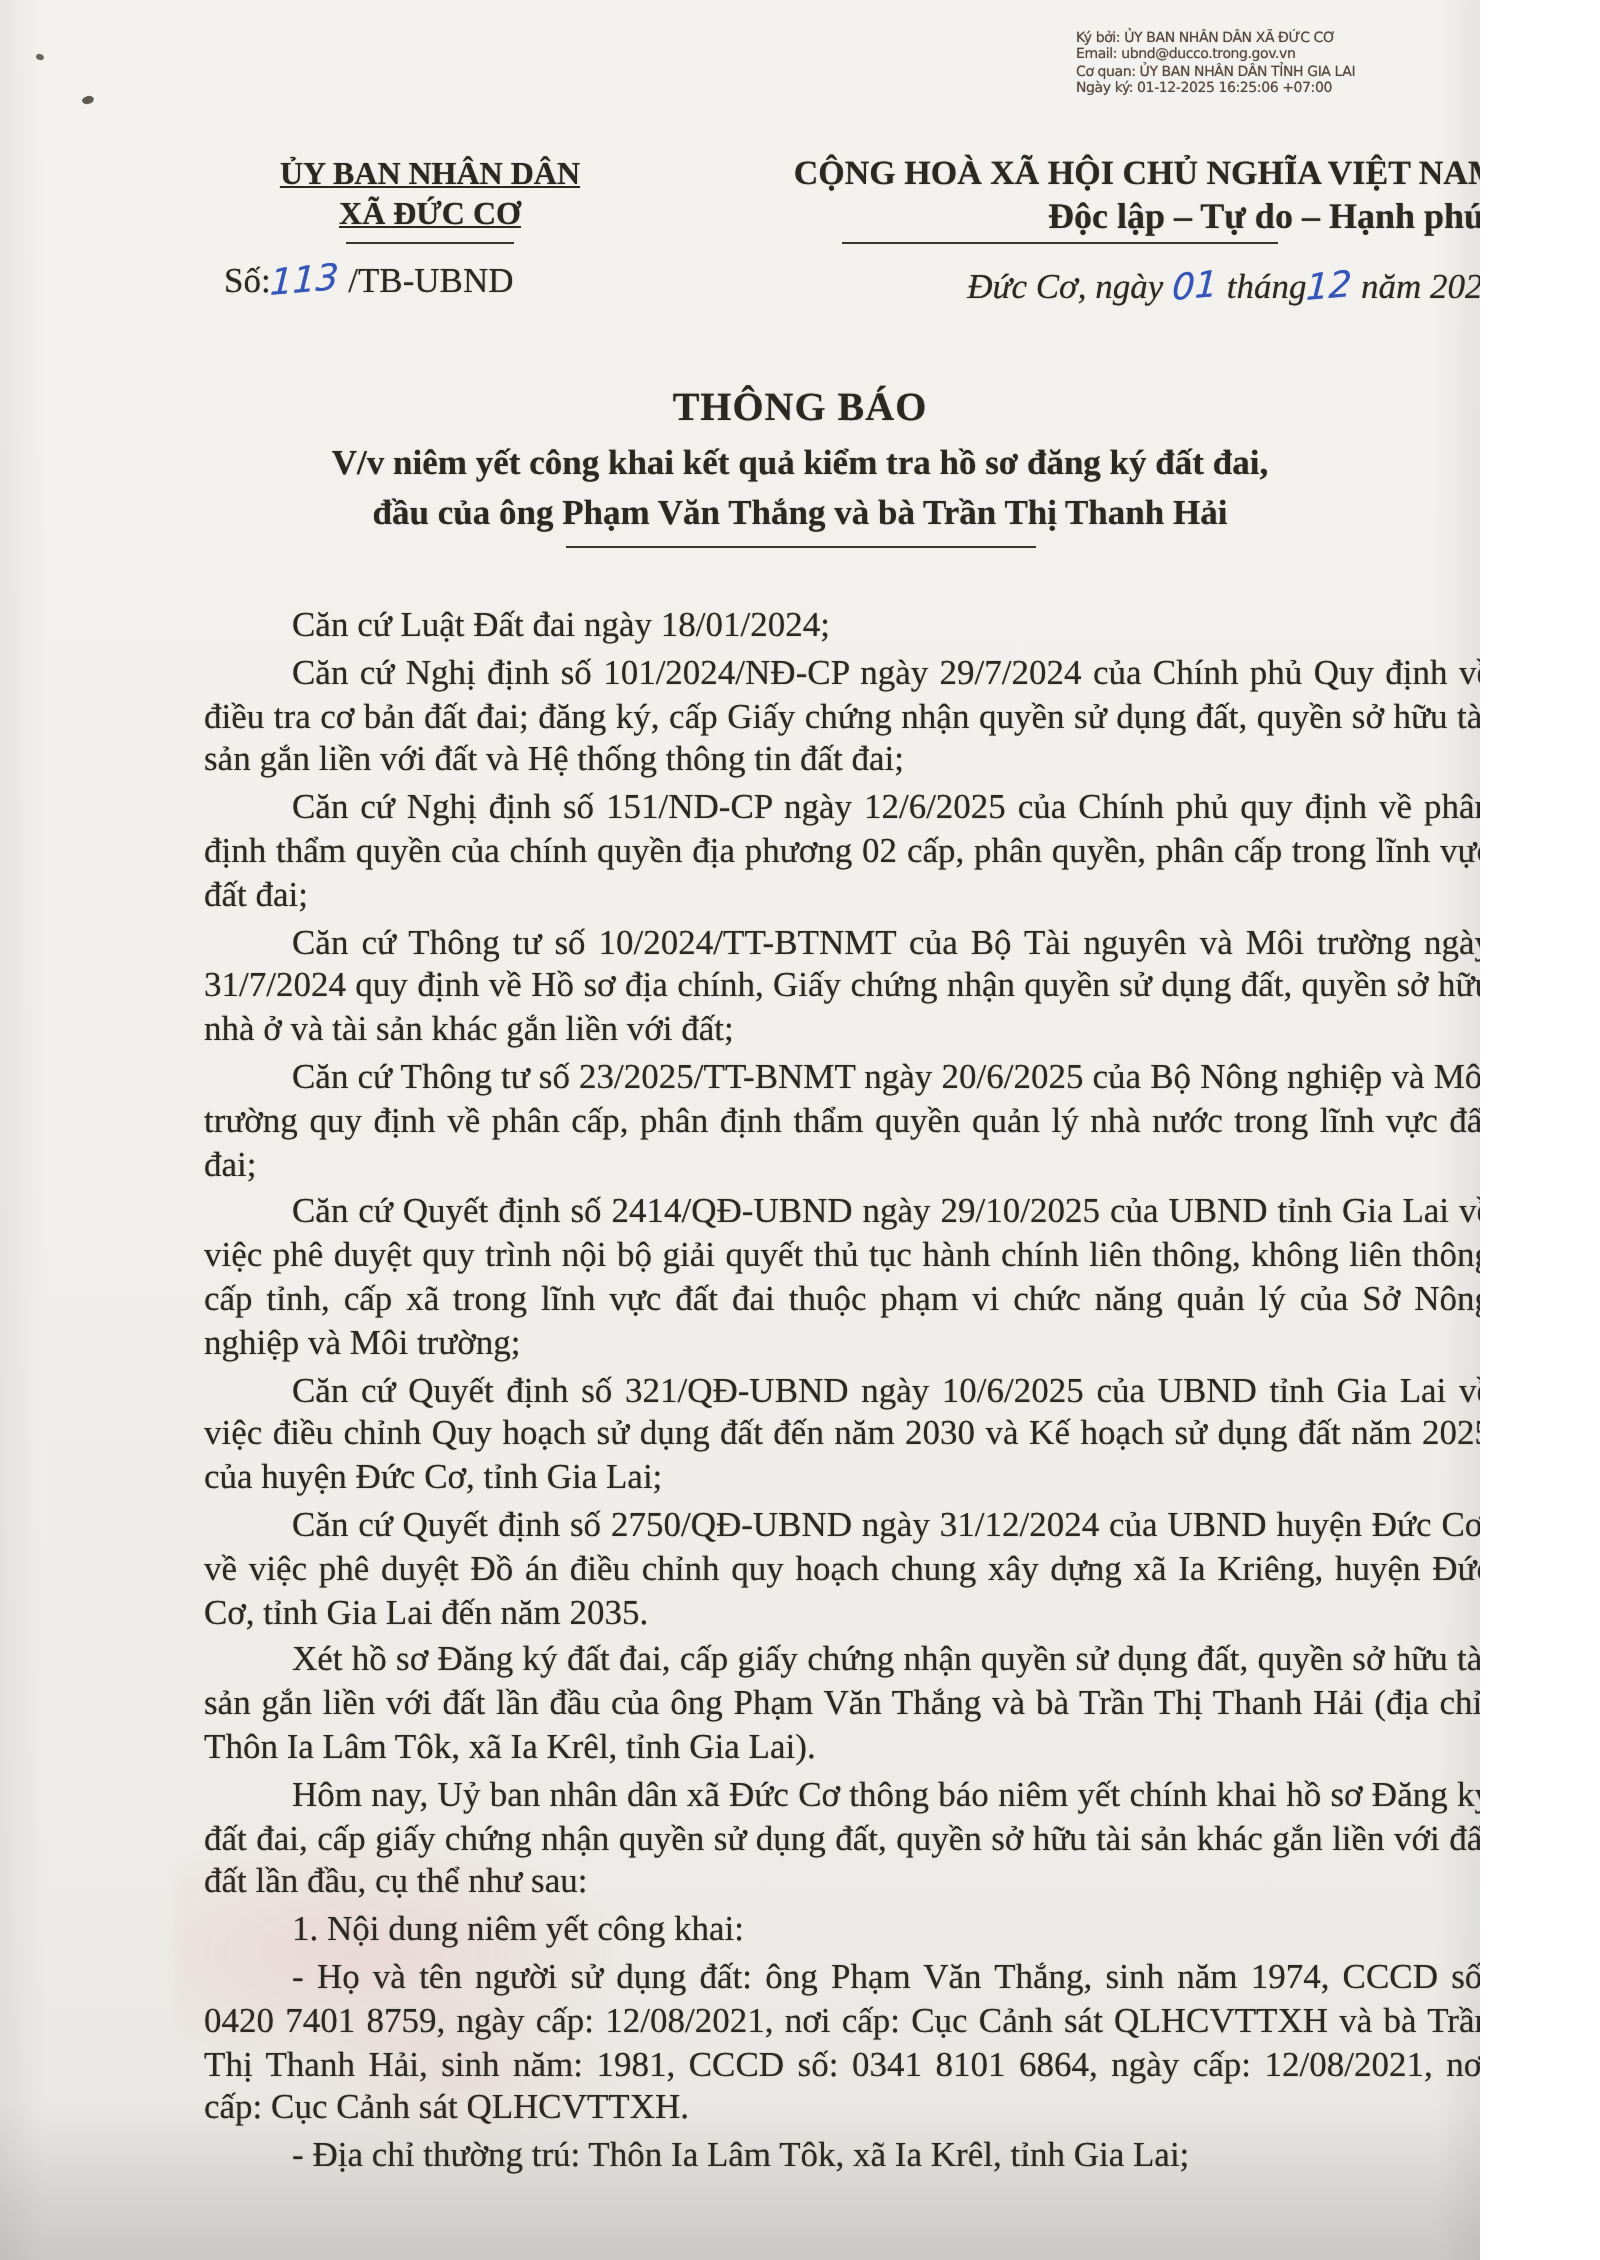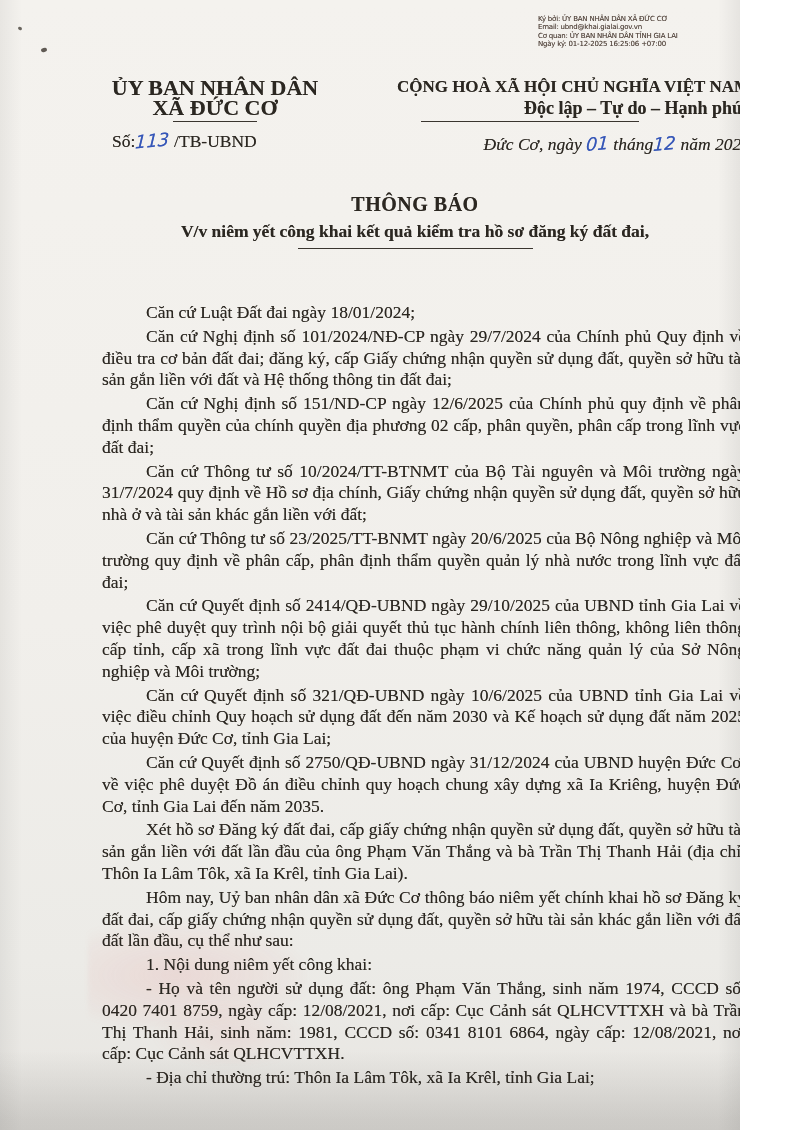--- a/index.html
+++ b/index.html
@@ -22,21 +22,21 @@
     font-family:"DejaVu Sans", sans-serif;
     font-size:7px; line-height:8.4px; color:#55473f;
     letter-spacing:-0.2px;
     text-shadow:0 0 .5px rgba(85,71,63,.6);
   }
   .sig div{margin:0;}
 
   
   .issuer{
     position:absolute; left:85px; top:78px; width:260px;
-    text-align:center; font-weight:bold; font-size:22px; line-height:20px;
+    text-align:center; font-weight:bold; font-size:16px; line-height:20px;text-decoration:underline;
   }
   .rule{ height:0; border-bottom:1.3px solid #3a352f; }
   .issuer .rule{ width:84px; margin:3px auto 0 auto; }
 
   .doc-no{
     position:absolute; left:112px; top:130px; font-size:17.5px;
   }
   .national{
     position:absolute; left:310px; top:76px; width:440px; text-align:right;
   }
@@ -48,21 +48,21 @@
   .hand{
     font-family:"DejaVu Sans", sans-serif;
     font-style:italic; color:#3556b8; font-weight:500;
     display:inline-block; transform:rotate(-5deg) skewX(-8deg);
     text-shadow:0 0 .4px rgba(53,86,184,.6);
   }
   .hand.num{ font-size:18px; }
 
   
   .title-block{
-    position:absolute; left:75px; top:192px; width:680px; text-align:center;
+    position:absolute; left:60px; top:192px; width:680px; text-align:center;
   }
   .title-heading{ font-weight:bold; font-size:20px; letter-spacing:.5px; line-height:24px; }
   .subject{ font-weight:bold; font-size:17.5px; line-height:25px; margin-top:3px;text-align:center; }
   .title-rule{ width:235px; margin:4px auto 0 auto; border-bottom:1.6px solid #3a352f; }
 
   
   .body-block{
     position:absolute; left:100px; top:300px; width:648px;
     font-size:17.5px; line-height:21.8px; text-align:justify;
   }
@@ -85,21 +85,21 @@
 
 <div class="paper">
 
   <div class="speck s1"></div>
   <div class="speck s2"></div>
   <div class="bleed b1"></div>
   <div class="bleed b2"></div>
 
   <div class="sig">
     <div>Ký bởi: ỦY BAN NHÂN DÂN XÃ ĐỨC CƠ</div>
-    <div>Email: ubnd@khai.gialai.gov.vn</div>
+    <div>Email: ubnd@ducco.trong.gov.vn</div>
     <div>Cơ quan: ỦY BAN NHÂN DÂN TỈNH GIA LAI</div>
     <div>Ngày ký: 01-12-2025 16:25:06 +07:00</div>
   </div>
 
   <div class="issuer txt">
     <div>ỦY BAN NHÂN DÂN</div>
     <div>XÃ ĐỨC CƠ</div>
     <div class="rule"></div>
   </div>
 
@@ -116,20 +116,21 @@
       <span class="hand num">01</span>
       <span>tháng</span><span class="hand num">12</span>
       <span>năm 2025</span>
     </div>
   </div>
 
   <div class="title-block txt">
     <div class="title-heading">THÔNG BÁO</div>
     <div class="subject">
       <div>V/v niêm yết công khai kết quả kiểm tra hồ sơ đăng ký đất đai,</div>
+      <div>đầu của ông Phạm Văn Thắng và bà Trần Thị Thanh Hải</div>
     </div>
     <div class="title-rule"></div>
   </div>
 
   <div class="body-block txt">
     <p>Căn cứ Luật Đất đai ngày 18/01/2024;</p>
     <p>Căn cứ Nghị định số 101/2024/NĐ-CP ngày 29/7/2024 của Chính phủ Quy định về điều tra cơ bản đất đai; đăng ký, cấp Giấy chứng nhận quyền sử dụng đất, quyền sở hữu tài sản gắn liền với đất và Hệ thống thông tin đất đai;</p>
     <p>Căn cứ Nghị định số 151/ND-CP ngày 12/6/2025 của Chính phủ quy định về phân định thẩm quyền của chính quyền địa phương 02 cấp, phân quyền, phân cấp trong lĩnh vực đất đai;</p>
     <p>Căn cứ Thông tư số 10/2024/TT-BTNMT của Bộ Tài nguyên và Môi trường ngày 31/7/2024 quy định về Hồ sơ địa chính, Giấy chứng nhận quyền sử dụng đất, quyền sở hữu nhà ở và tài sản khác gắn liền với đất;</p>
     <p>Căn cứ Thông tư số 23/2025/TT-BNMT ngày 20/6/2025 của Bộ Nông nghiệp và Môi trường quy định về phân cấp, phân định thẩm quyền quản lý nhà nước trong lĩnh vực đất đai;</p>

